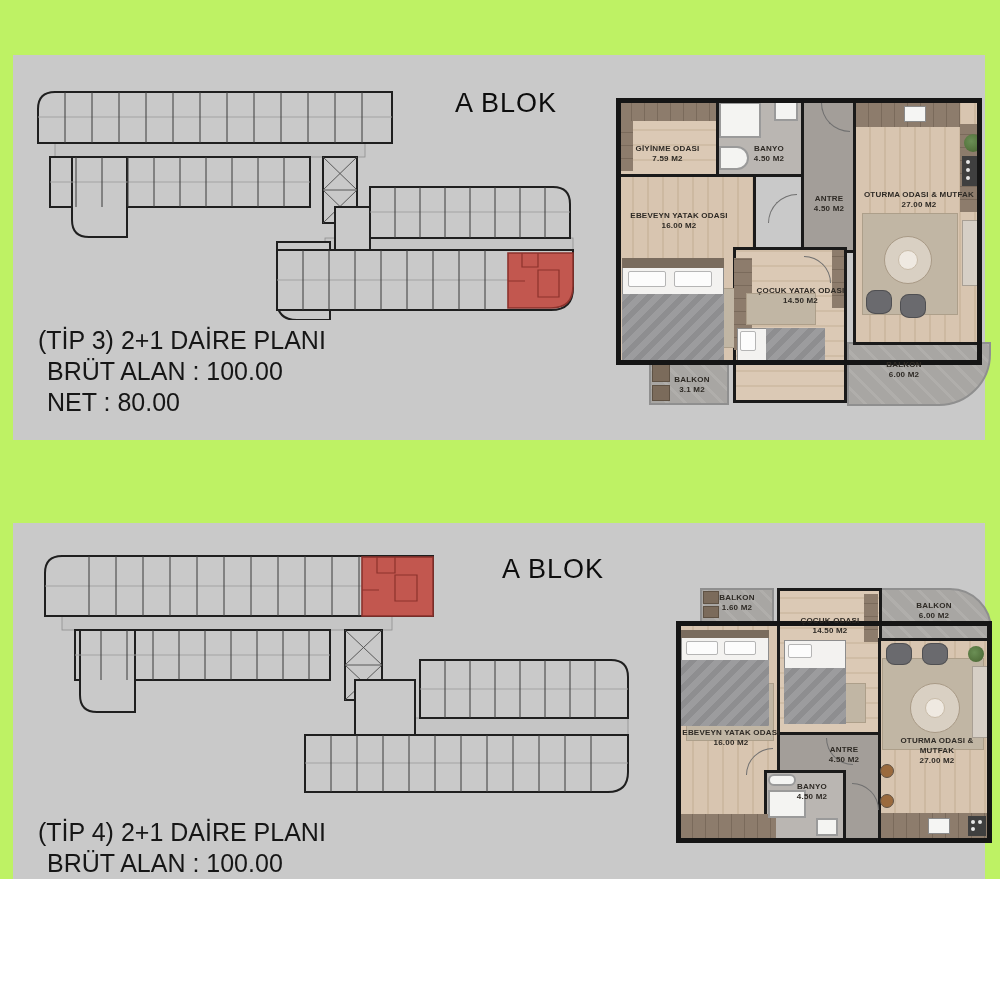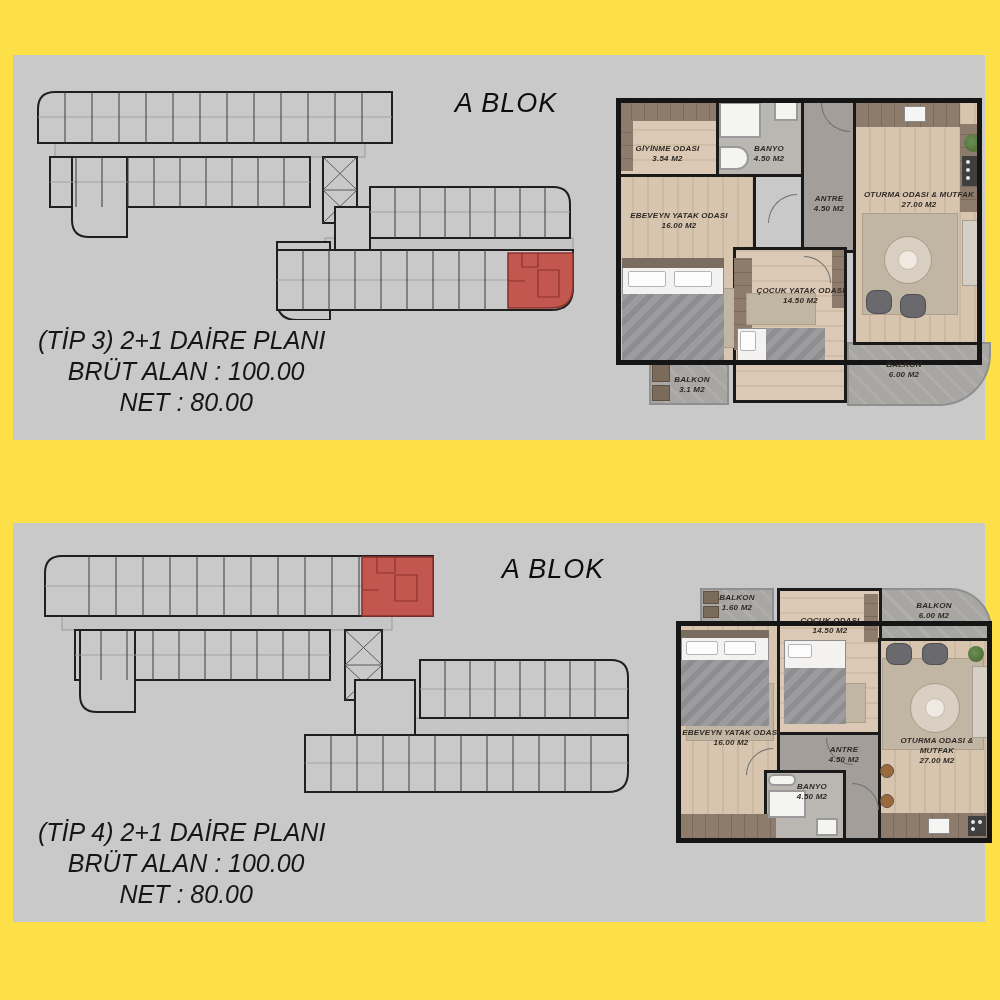--- a/index.html
+++ b/index.html
@@ -1,24 +1,24 @@
 <!DOCTYPE html>
 <html><head>
 <meta charset="utf-8">
 <style>
   html,body{margin:0;padding:0;background:#ffffff;}
-  .canvas{position:relative;width:1000px;height:1000px;background:#fde047;overflow:hidden;
-          font-family:"Liberation Sans", sans-serif;font-style:italic;}
+  .canvas{position:relative;width:1000px;height:879px;background:#bef264;overflow:hidden;
+          font-family:"Liberation Sans", sans-serif;}
   .panel{position:absolute;left:13px;width:972px;background:#c9c9c9;}
   #panel-tip3{top:55px;height:385px;}
   #panel-tip4{top:523px;height:399px;}
 
   .block-title{position:absolute;width:220px;text-align:center;font-size:27px;color:#0d0d0d;
                letter-spacing:1px;white-space:nowrap;}
-  .info{position:absolute;color:#161616;font-size:25px;line-height:31px;white-space:nowrap;text-align:center;}
+  .info{position:absolute;color:#161616;font-size:25px;line-height:31px;white-space:nowrap;}
   .info .ln2,.info .ln3{padding-left:9px;}
 
   
   .keyplan{position:absolute;}
   .wing{fill:#c9c9c9;stroke:#1f1f1f;stroke-width:2;}
   .corr{fill:#c5c5c5;stroke:#8f8f8f;stroke-width:0.8;}
   .ticks line{stroke:#3b3b3b;stroke-width:1;}
   .lt{stroke:#9f9f9f;stroke-width:0.9;fill:none;}
   .xln{stroke:#4c4c4c;stroke-width:0.9;}
   .redunit{fill:#c2574f;stroke:#8c322c;stroke-width:1.6;}
@@ -189,21 +189,21 @@
       <div class="furn planter" style="left:36px;top:287px;width:18px;height:16px;"></div>
 
       <div class="arc arc-bl" style="left:205px;top:5px;width:28px;height:28px;"></div>
       <div class="arc arc-tl" style="left:152px;top:96px;width:28px;height:28px;"></div>
       <div class="arc arc-tr" style="left:188px;top:158px;width:26px;height:26px;"></div>
 
       <div class="frame" style="left:0;top:0;width:366px;height:267px;"></div>
 
       <div class="rlabel" style="left:4px;top:46px;width:95px;">
         <span>GİYİNME ODASI</span>
-        <span>3.54 M2</span>
+        <span>7.59 M2</span>
       </div>
       <div class="rlabel" style="left:118px;top:46px;width:70px;">
         <span>BANYO</span>
         <span>4.50 M2</span>
       </div>
       <div class="rlabel" style="left:183px;top:96px;width:60px;">
         <span>ANTRE</span>
         <span>4.50 M2</span>
       </div>
       <div class="rlabel" style="left:243px;top:92px;width:120px;">

